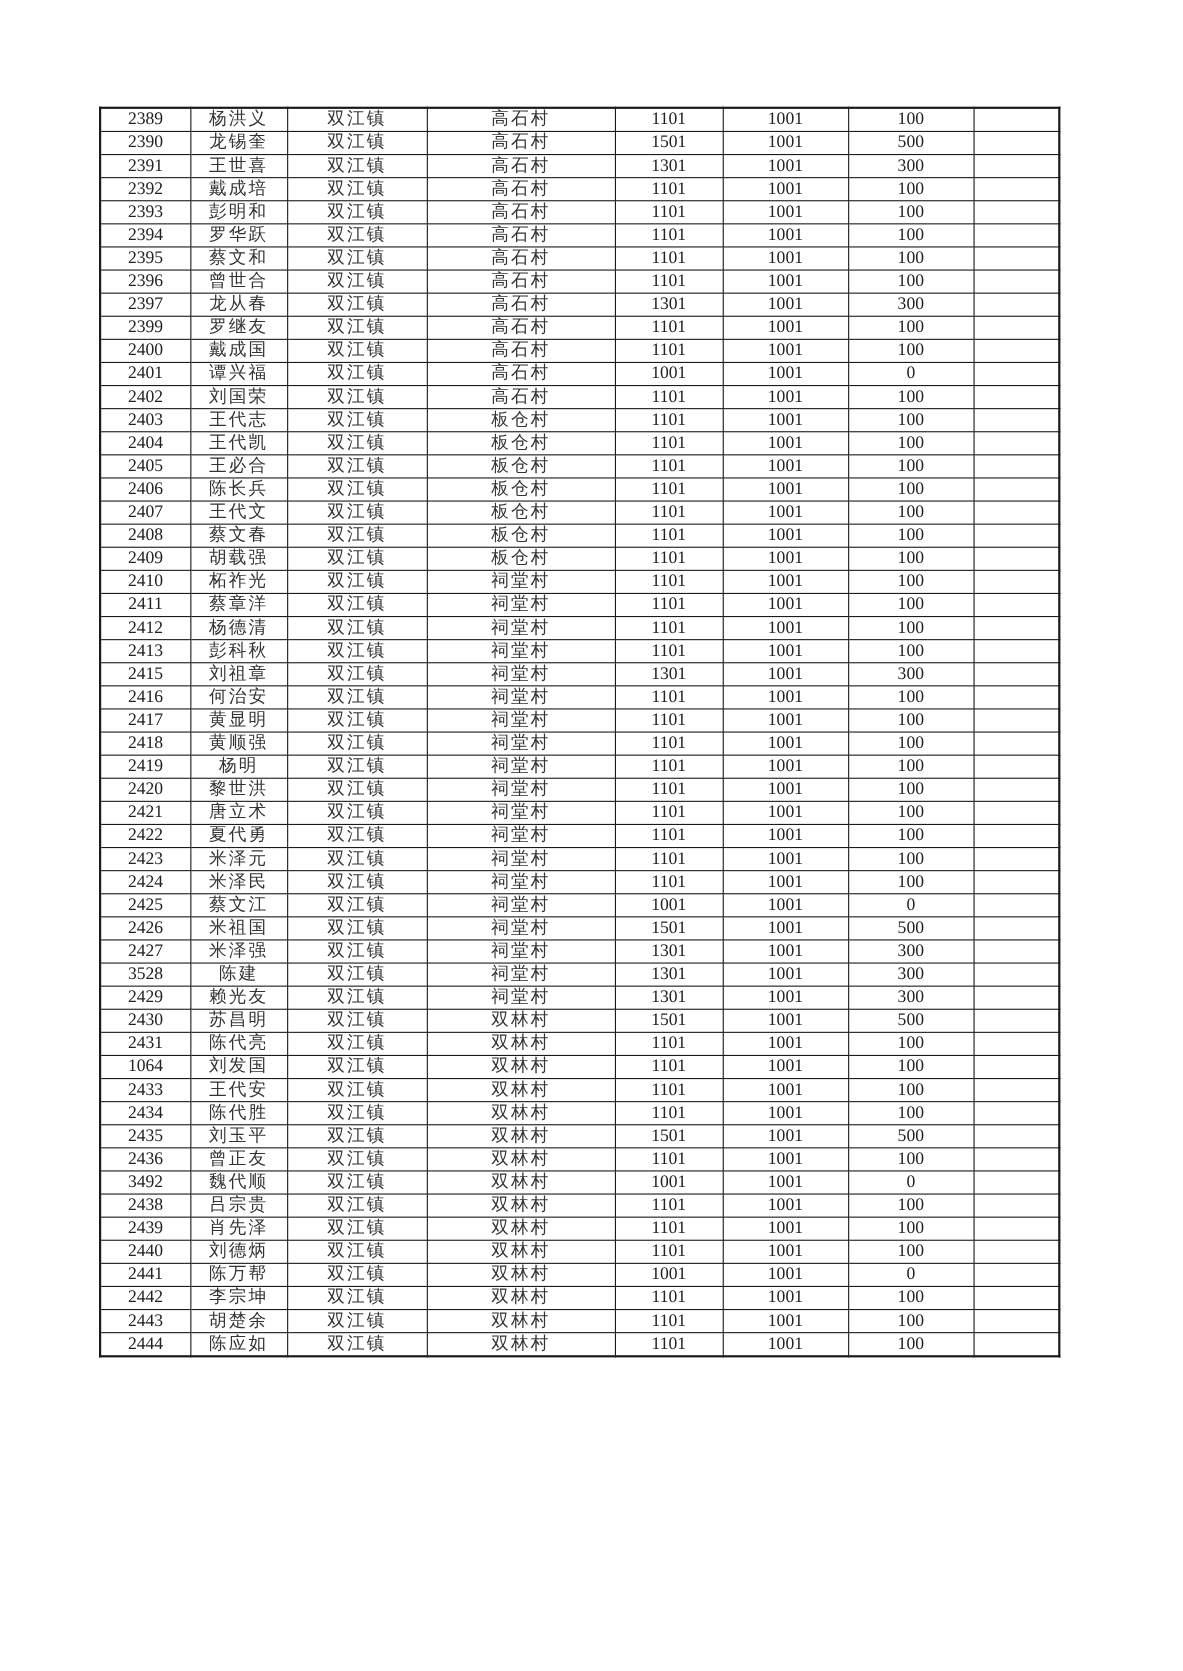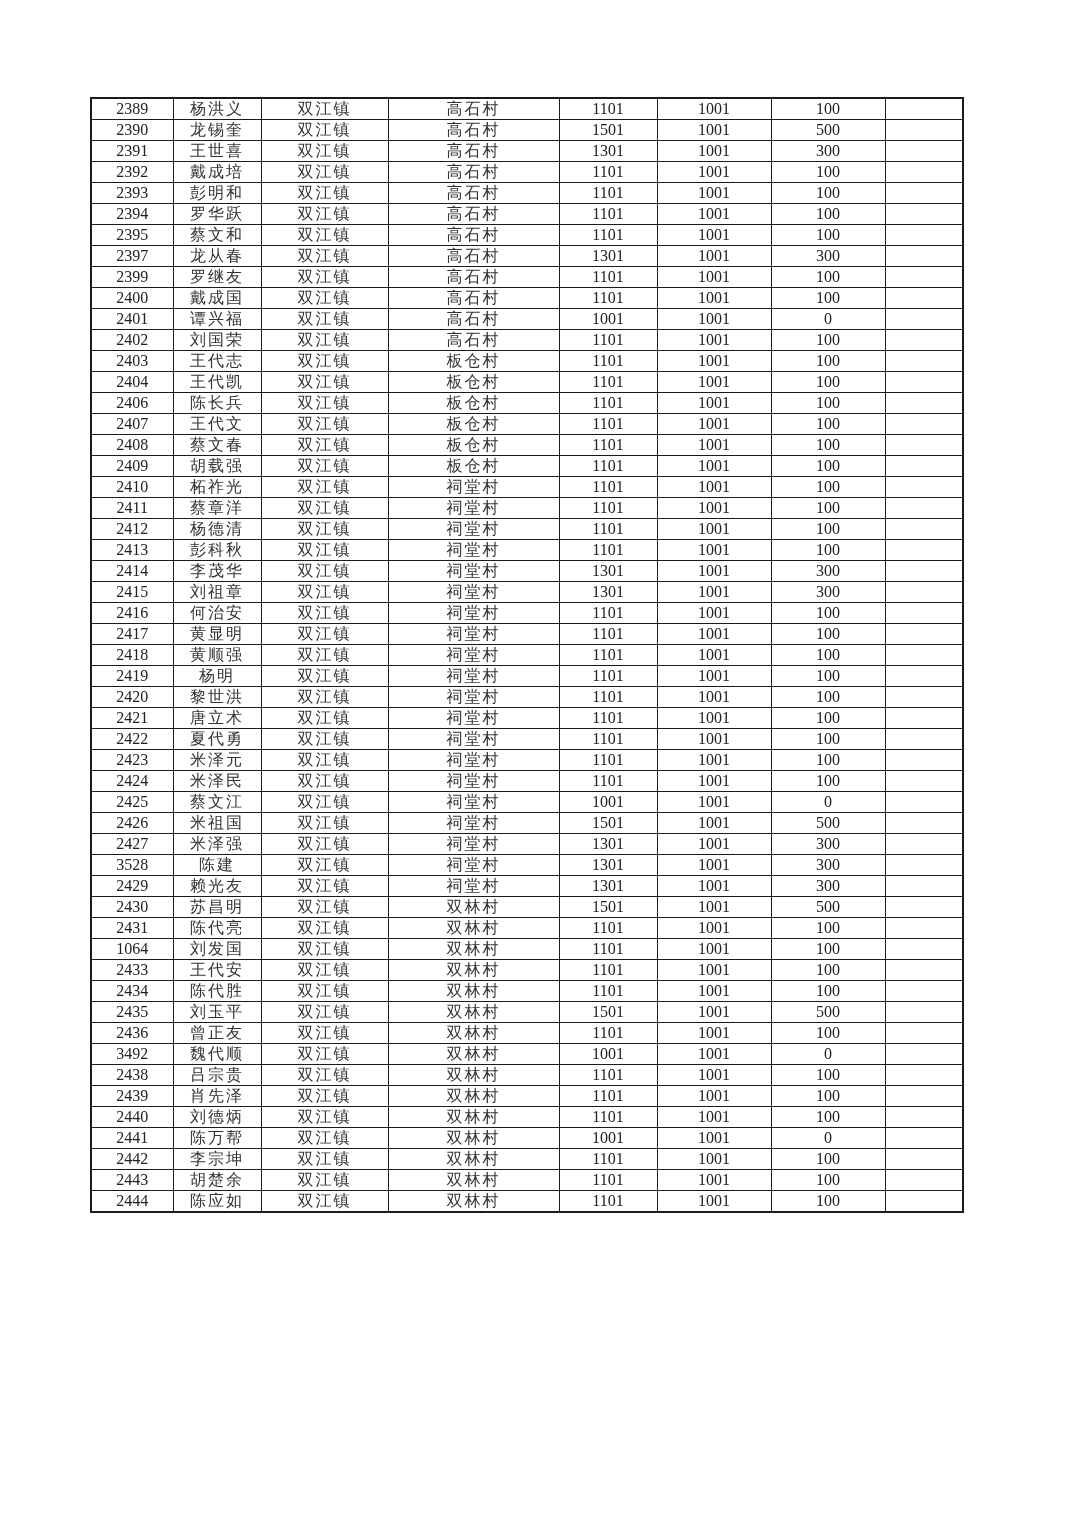--- a/index.html
+++ b/index.html
@@ -108,20 +108,30 @@
           <td class="c-num">2395</td>
           <td class="c-name">蔡文和</td>
           <td class="c-town">双江镇</td>
           <td class="c-village">高石村</td>
           <td class="c-num">1101</td>
           <td class="c-num">1001</td>
           <td class="c-num">100</td>
           <td class="c-remark"></td>
         </tr>
         <tr>
+          <td class="c-num">2396</td>
+          <td class="c-name">曾世合</td>
+          <td class="c-town">双江镇</td>
+          <td class="c-village">高石村</td>
+          <td class="c-num">1101</td>
+          <td class="c-num">1001</td>
+          <td class="c-num">100</td>
+          <td class="c-remark"></td>
+        </tr>
+        <tr>
           <td class="c-num">2397</td>
           <td class="c-name">龙从春</td>
           <td class="c-town">双江镇</td>
           <td class="c-village">高石村</td>
           <td class="c-num">1301</td>
           <td class="c-num">1001</td>
           <td class="c-num">300</td>
           <td class="c-remark"></td>
         </tr>
         <tr>
@@ -178,20 +188,30 @@
           <td class="c-num">2404</td>
           <td class="c-name">王代凯</td>
           <td class="c-town">双江镇</td>
           <td class="c-village">板仓村</td>
           <td class="c-num">1101</td>
           <td class="c-num">1001</td>
           <td class="c-num">100</td>
           <td class="c-remark"></td>
         </tr>
         <tr>
+          <td class="c-num">2405</td>
+          <td class="c-name">王必合</td>
+          <td class="c-town">双江镇</td>
+          <td class="c-village">板仓村</td>
+          <td class="c-num">1101</td>
+          <td class="c-num">1001</td>
+          <td class="c-num">100</td>
+          <td class="c-remark"></td>
+        </tr>
+        <tr>
           <td class="c-num">2406</td>
           <td class="c-name">陈长兵</td>
           <td class="c-town">双江镇</td>
           <td class="c-village">板仓村</td>
           <td class="c-num">1101</td>
           <td class="c-num">1001</td>
           <td class="c-num">100</td>
           <td class="c-remark"></td>
         </tr>
         <tr>
@@ -255,30 +275,20 @@
           <td class="c-remark"></td>
         </tr>
         <tr>
           <td class="c-num">2413</td>
           <td class="c-name">彭科秋</td>
           <td class="c-town">双江镇</td>
           <td class="c-village">祠堂村</td>
           <td class="c-num">1101</td>
           <td class="c-num">1001</td>
           <td class="c-num">100</td>
-          <td class="c-remark"></td>
-        </tr>
-        <tr>
-          <td class="c-num">2414</td>
-          <td class="c-name">李茂华</td>
-          <td class="c-town">双江镇</td>
-          <td class="c-village">祠堂村</td>
-          <td class="c-num">1301</td>
-          <td class="c-num">1001</td>
-          <td class="c-num">300</td>
           <td class="c-remark"></td>
         </tr>
         <tr>
           <td class="c-num">2415</td>
           <td class="c-name">刘祖章</td>
           <td class="c-town">双江镇</td>
           <td class="c-village">祠堂村</td>
           <td class="c-num">1301</td>
           <td class="c-num">1001</td>
           <td class="c-num">300</td>

